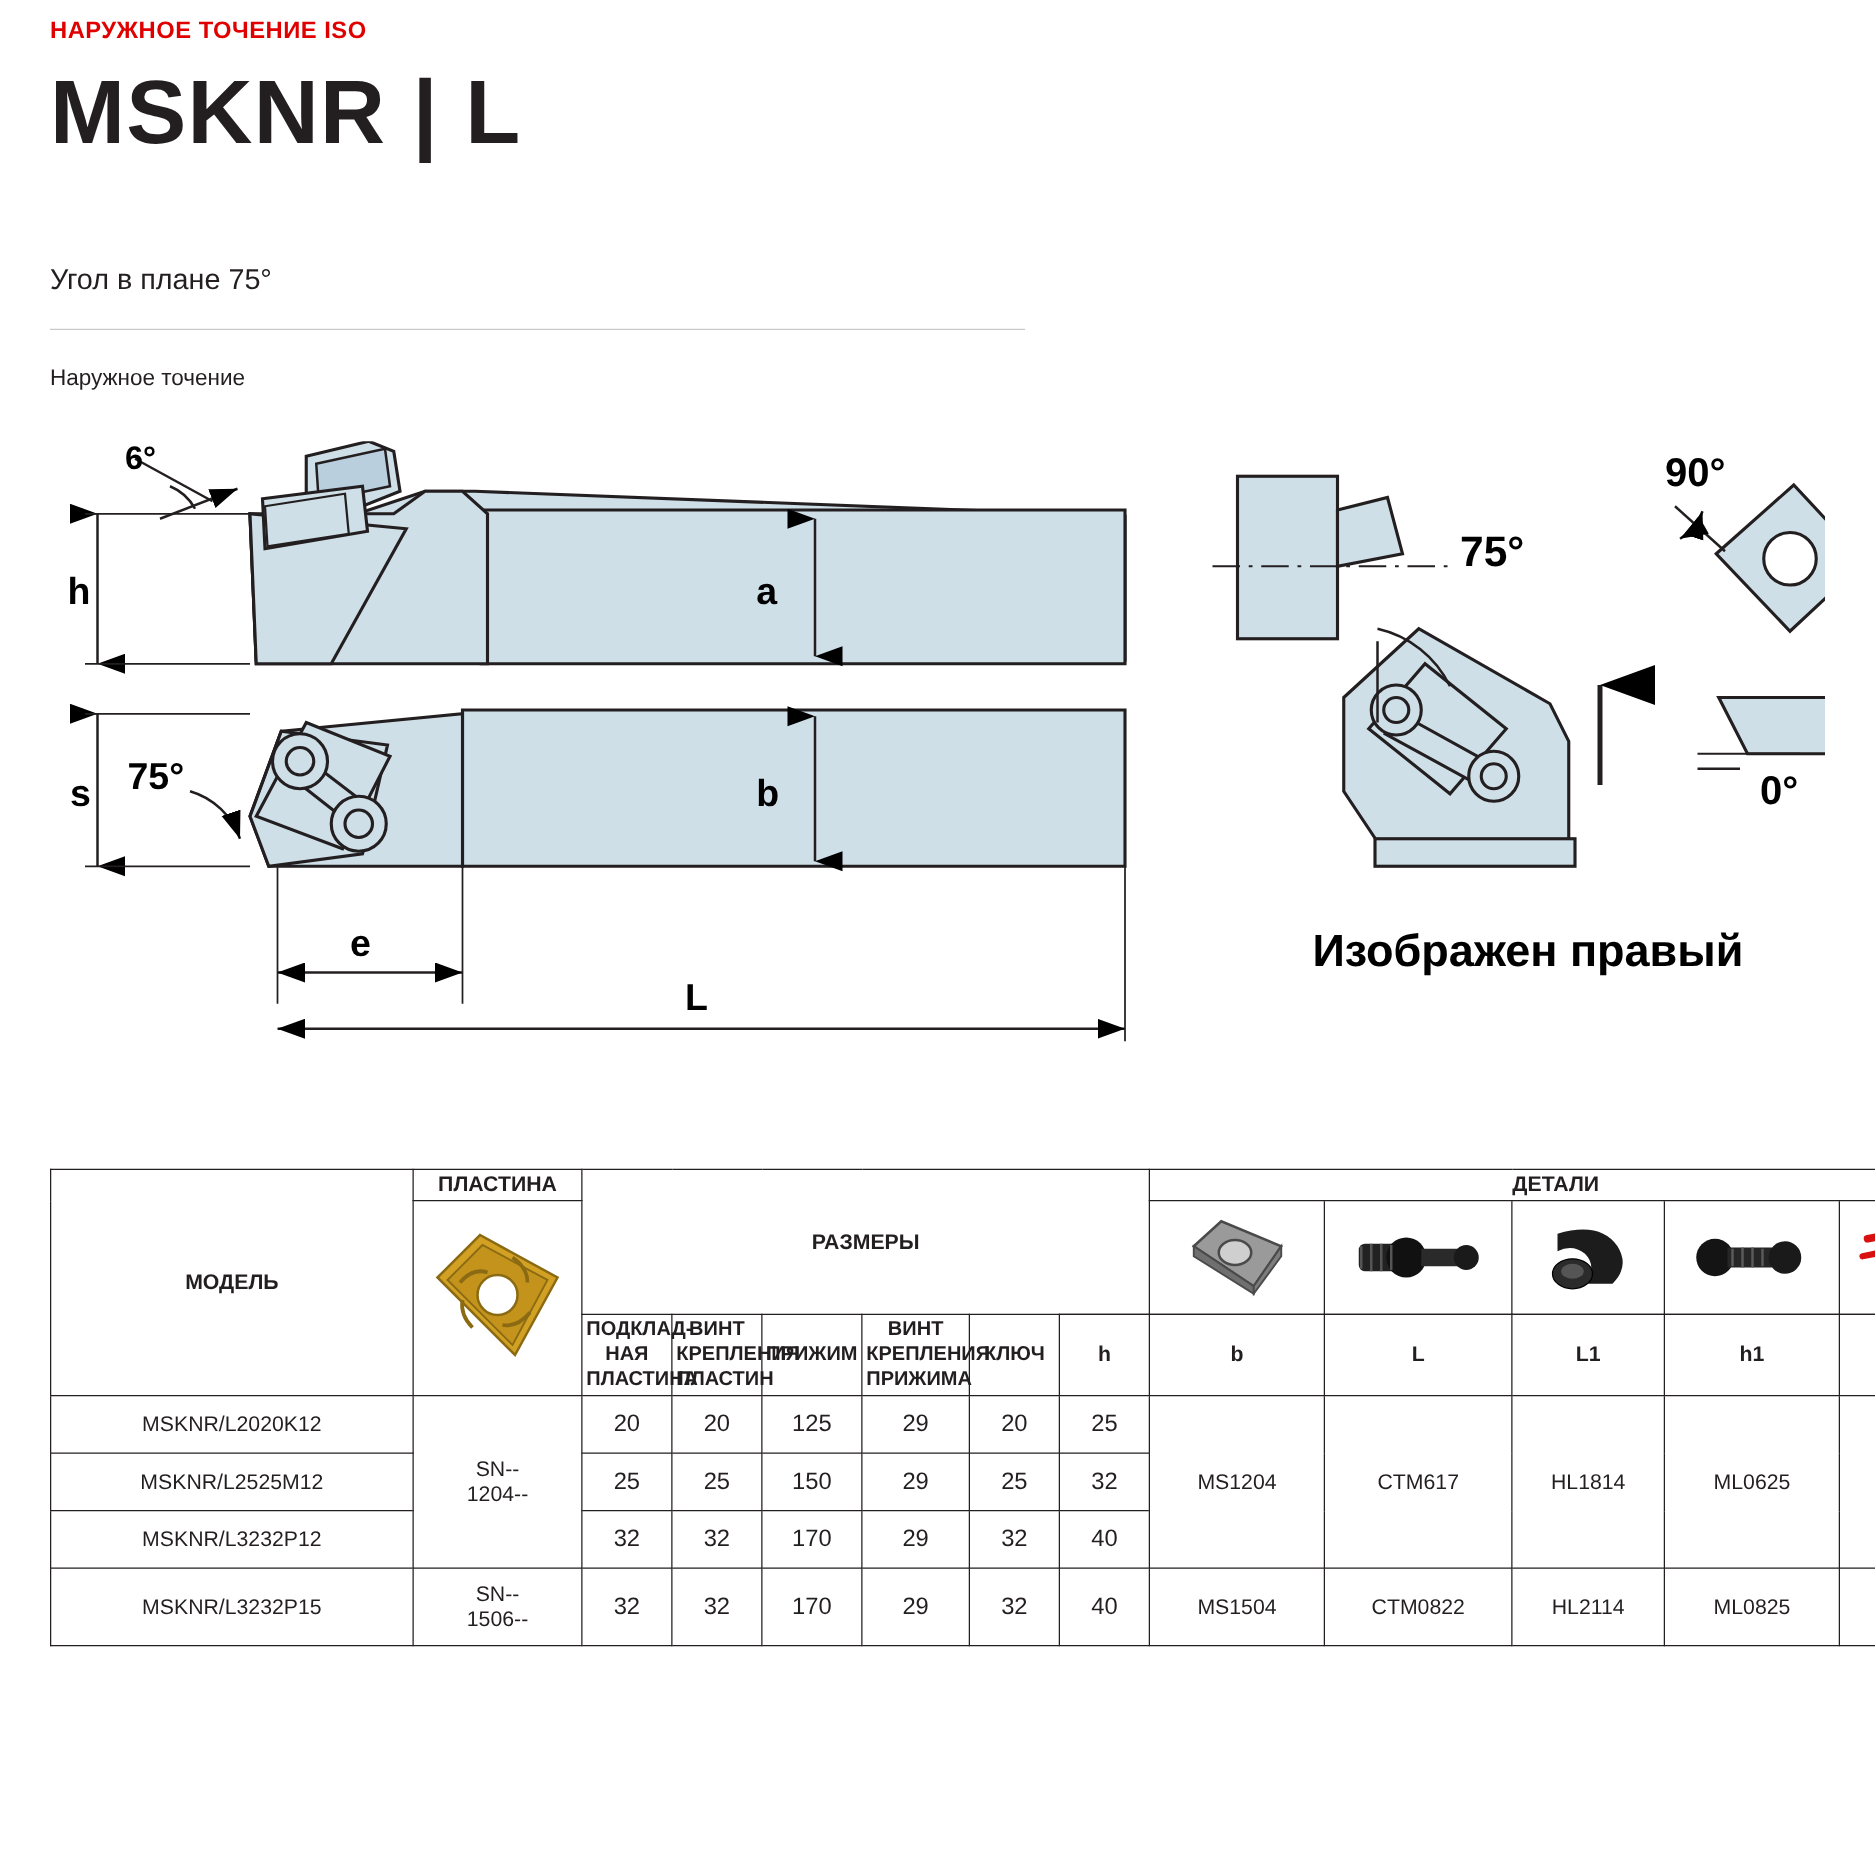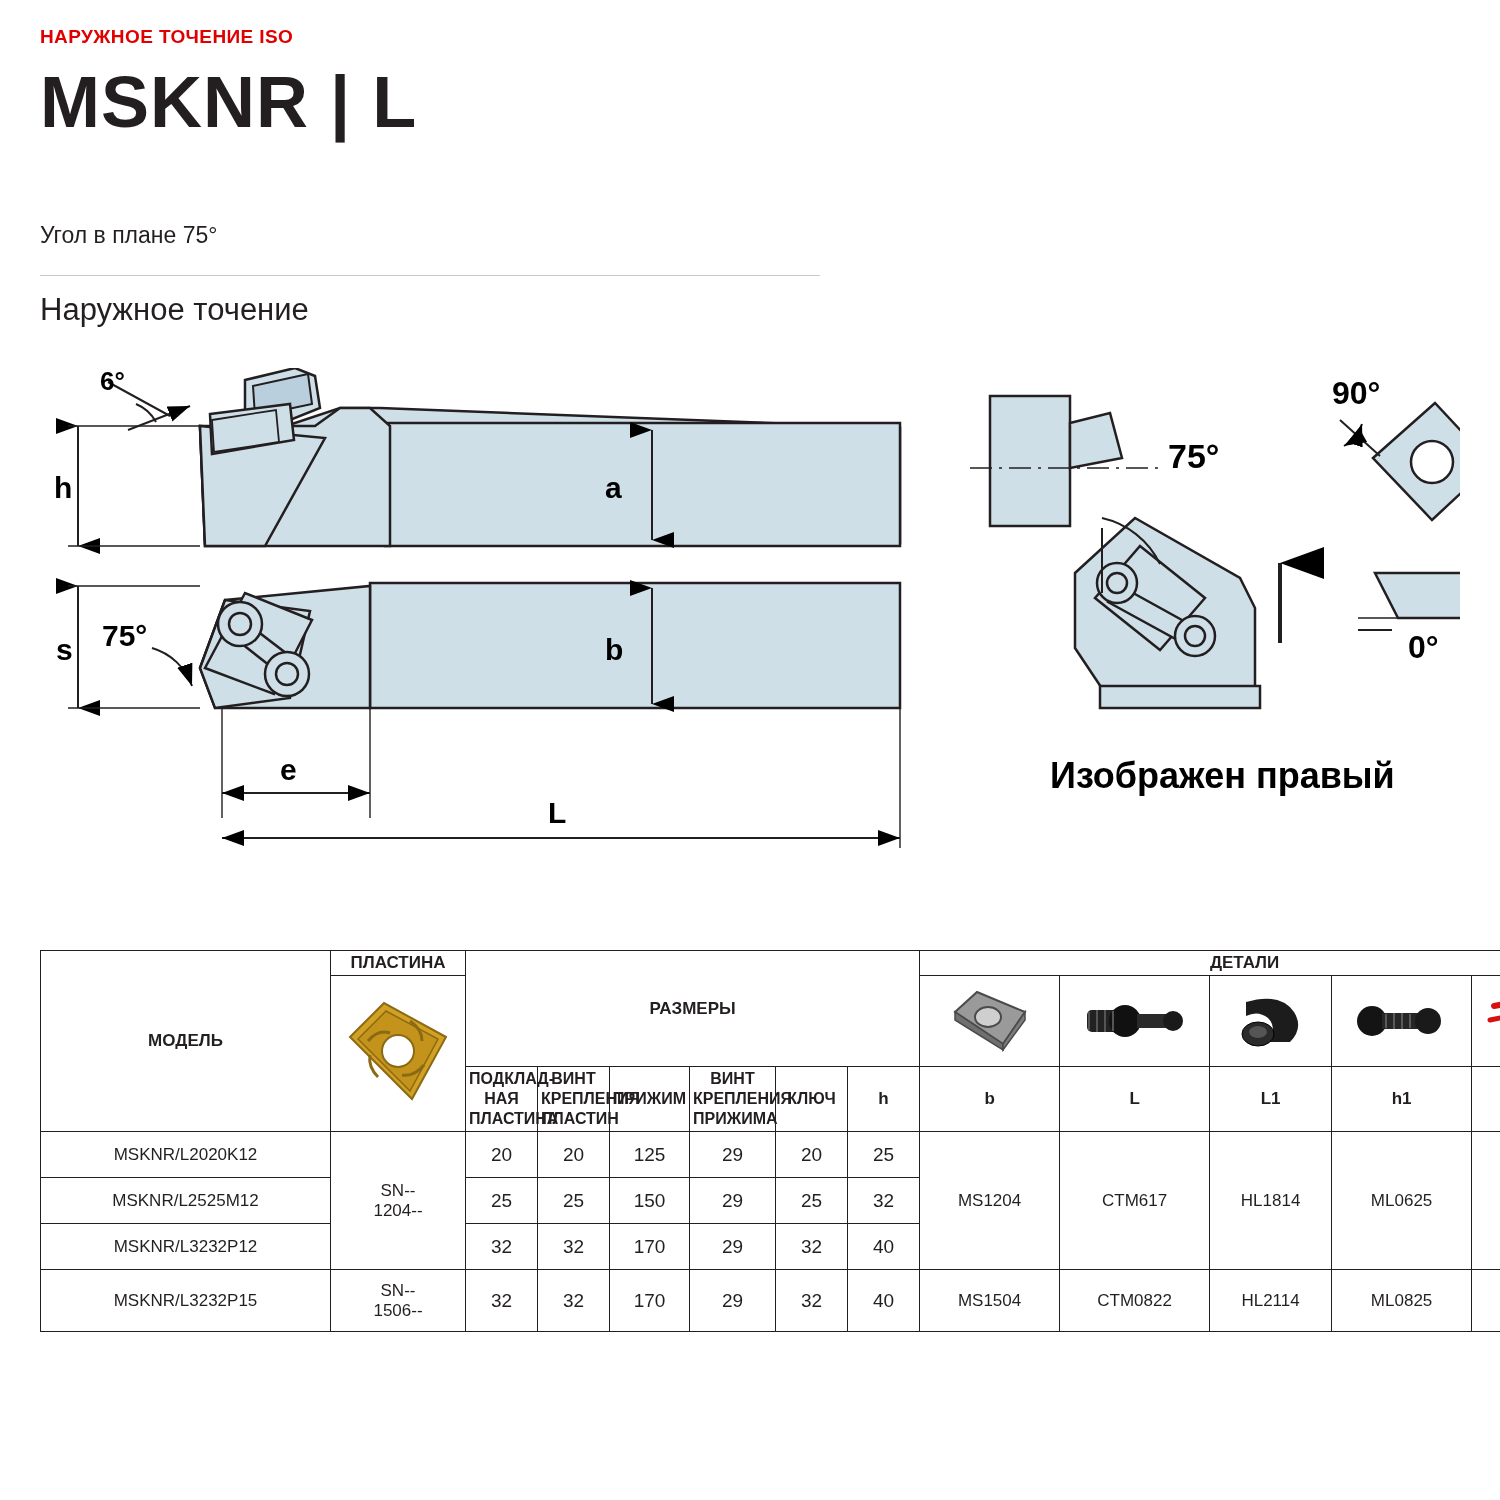--- a/index.html
+++ b/index.html
@@ -13,21 +13,21 @@
     font-family: "Liberation Sans", sans-serif;
     color: #1a1a1a;
     position: relative;
     overflow: hidden;
   }
   .page {
     position: relative;
     width: 1500px;
     height: 1484px;
     box-sizing: border-box;
-    padding: 12px 40px;
+    padding: 0 40px;
     border-radius: 16px;
   }
 
   
   .eyebrow {
     color: #e00000;
     font-weight: bold;
     font-size: 19px;
     letter-spacing: 0.4px;
     padding-top: 14px;
@@ -46,22 +46,22 @@
     margin-top: 84px;
     color: #231f20;
   }
   .divider {
     margin-top: 26px;
     width: 780px;
     height: 1px;
     background: #c9c9c9;
   }
   .subtitle2 {
-    font-size: 31px;
-    margin-top: 16px;
+    font-size: 18px;
+    margin-top: 28px;
     color: #231f20;
   }
 
   
   .drawing {
     position: relative;
     margin-top: 40px;
     width: 1420px;
     height: 560px;
   }

